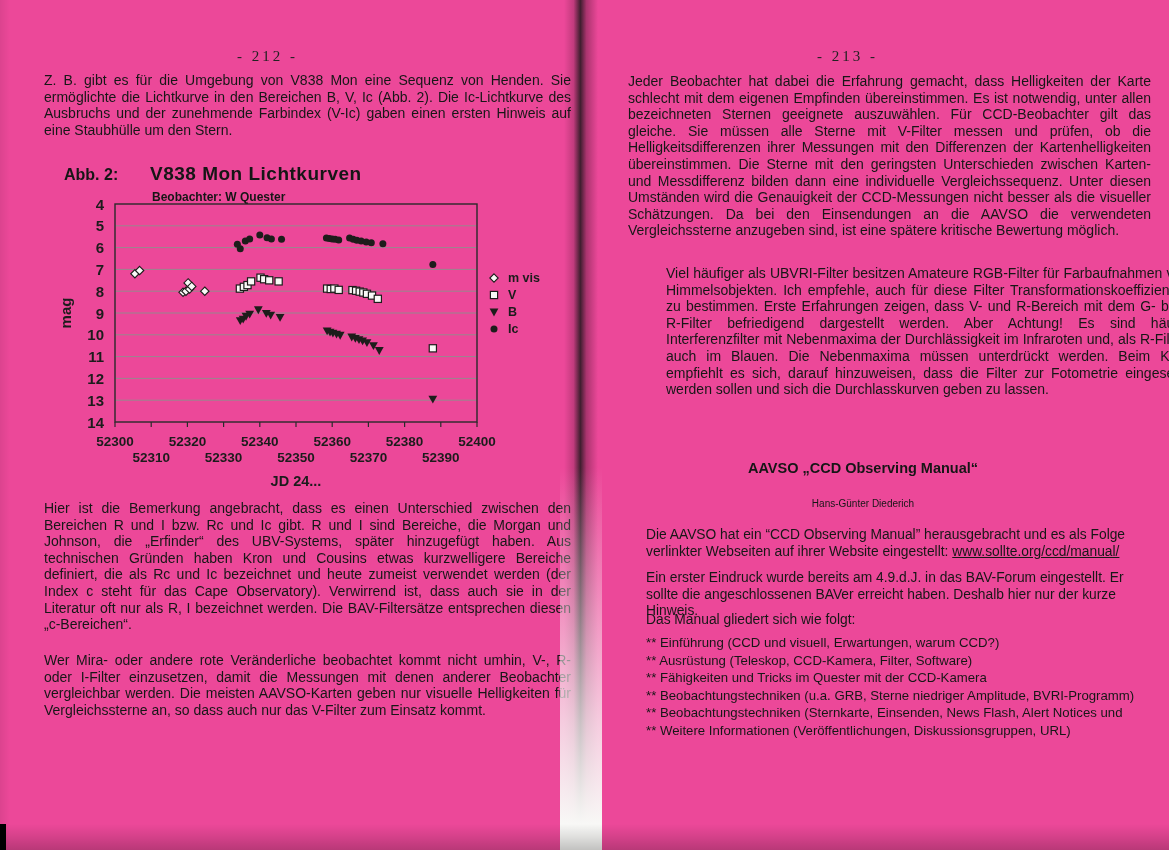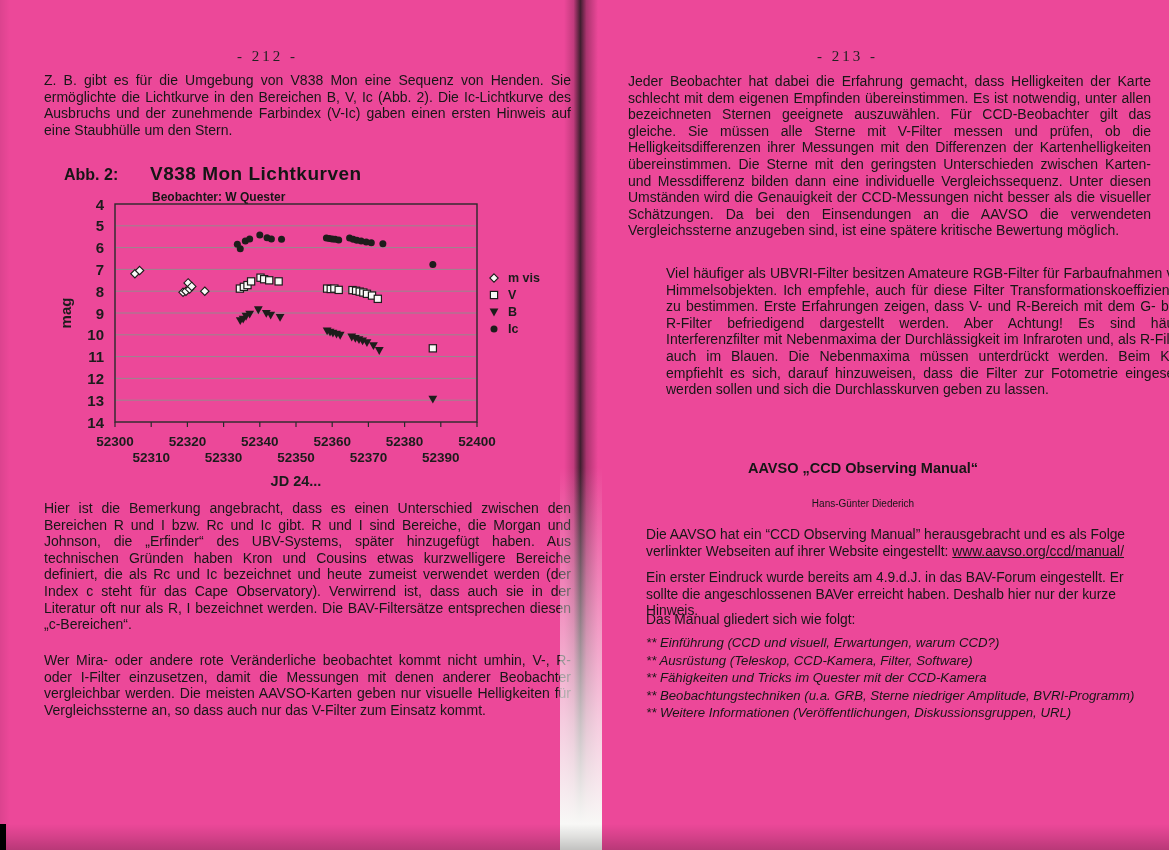--- a/index.html
+++ b/index.html
@@ -206,32 +206,33 @@
     <div class="body-text" style="left:628px;top:265px;width:523px;margin-left:38px;">
       <span>Viel häufiger als UBVRI-Filter besitzen Amateure RGB-Filter für Farbaufnahmen von Himmelsobjekten. Ich empfehle, auch für diese Filter Transformationskoeffizienten zu bestimmen. Erste Erfahrungen zeigen, dass V- und R-Bereich mit dem G- bzw. R-Filter befriedigend dargestellt werden. Aber Achtung! Es sind häufig Interferenzfilter mit Nebenmaxima der Durchlässigkeit im Infraroten und, als R-Filter, auch im Blauen. Die Nebenmaxima müssen unterdrückt werden. Beim Kauf empfiehlt es sich, darauf hinzuweisen, dass die Filter zur Fotometrie eingesetzt werden sollen und sich die Durchlasskurven geben zu lassen.</span>
       <span class="end-box">□</span>
     </div>
 
     <div class="sec-heading" style="left:628px;top:460px;width:470px;">AAVSO „CCD Observing Manual“</div>
 
     <div class="sec-author" style="left:628px;top:498px;width:470px;">Hans-Günter Diederich</div>
 
     <div class="indent-text" style="left:646px;top:527px;width:506px;">
-      <span>Die AAVSO hat ein “CCD Observing Manual” herausgebracht und es als Folge verlinkter Webseiten auf ihrer Website eingestellt: </span><a class="link">www.aavso.org/ccd/manual/</a>
+      <span>Die AAVSO hat ein “CCD Observing Manual” herausgebracht und es als Folge verlinkter Webseiten auf ihrer Website eingestellt: </span><a class="link">www.sollte.org/ccd/manual/</a>
     </div>
 
     <div class="indent-text" style="left:646px;top:570px;width:510px;">Ein erster Eindruck wurde bereits am 4.9.d.J. in das BAV-Forum eingestellt. Er sollte die angeschlossenen BAVer erreicht haben. Deshalb hier nur der kurze Hinweis.</div>
 
     <div class="indent-text" style="left:646px;top:612px;width:506px;">Das Manual gliedert sich wie folgt:</div>
 
-    <div class="manual-list" style="left:646px;top:634px;width:510px;font-style:italic;">
+    <div class="manual-list" style="left:646px;top:634px;width:510px;">
         <div>** Einführung (CCD und visuell, Erwartungen, warum CCD?)</div>
         <div>** Ausrüstung (Teleskop, CCD-Kamera, Filter, Software)</div>
         <div>** Fähigkeiten und Tricks im Quester mit der CCD-Kamera</div>
         <div>** Beobachtungstechniken (u.a. GRB, Sterne niedriger Amplitude, BVRI-Programm)</div>
+        <div>** Beobachtungstechniken (Sternkarte, Einsenden, News Flash, Alert Notices und</div>
         <div>** Weitere Informationen (Veröffentlichungen, Diskussionsgruppen, URL)</div>
       </div>
   </div>
 
   <div class="binding"></div>
   <div class="binding-fade"></div>
   <div class="left-edge-shade"></div>
   <div class="bottom-shadow"></div>
   <div class="corner-mark"></div>
 </div>

